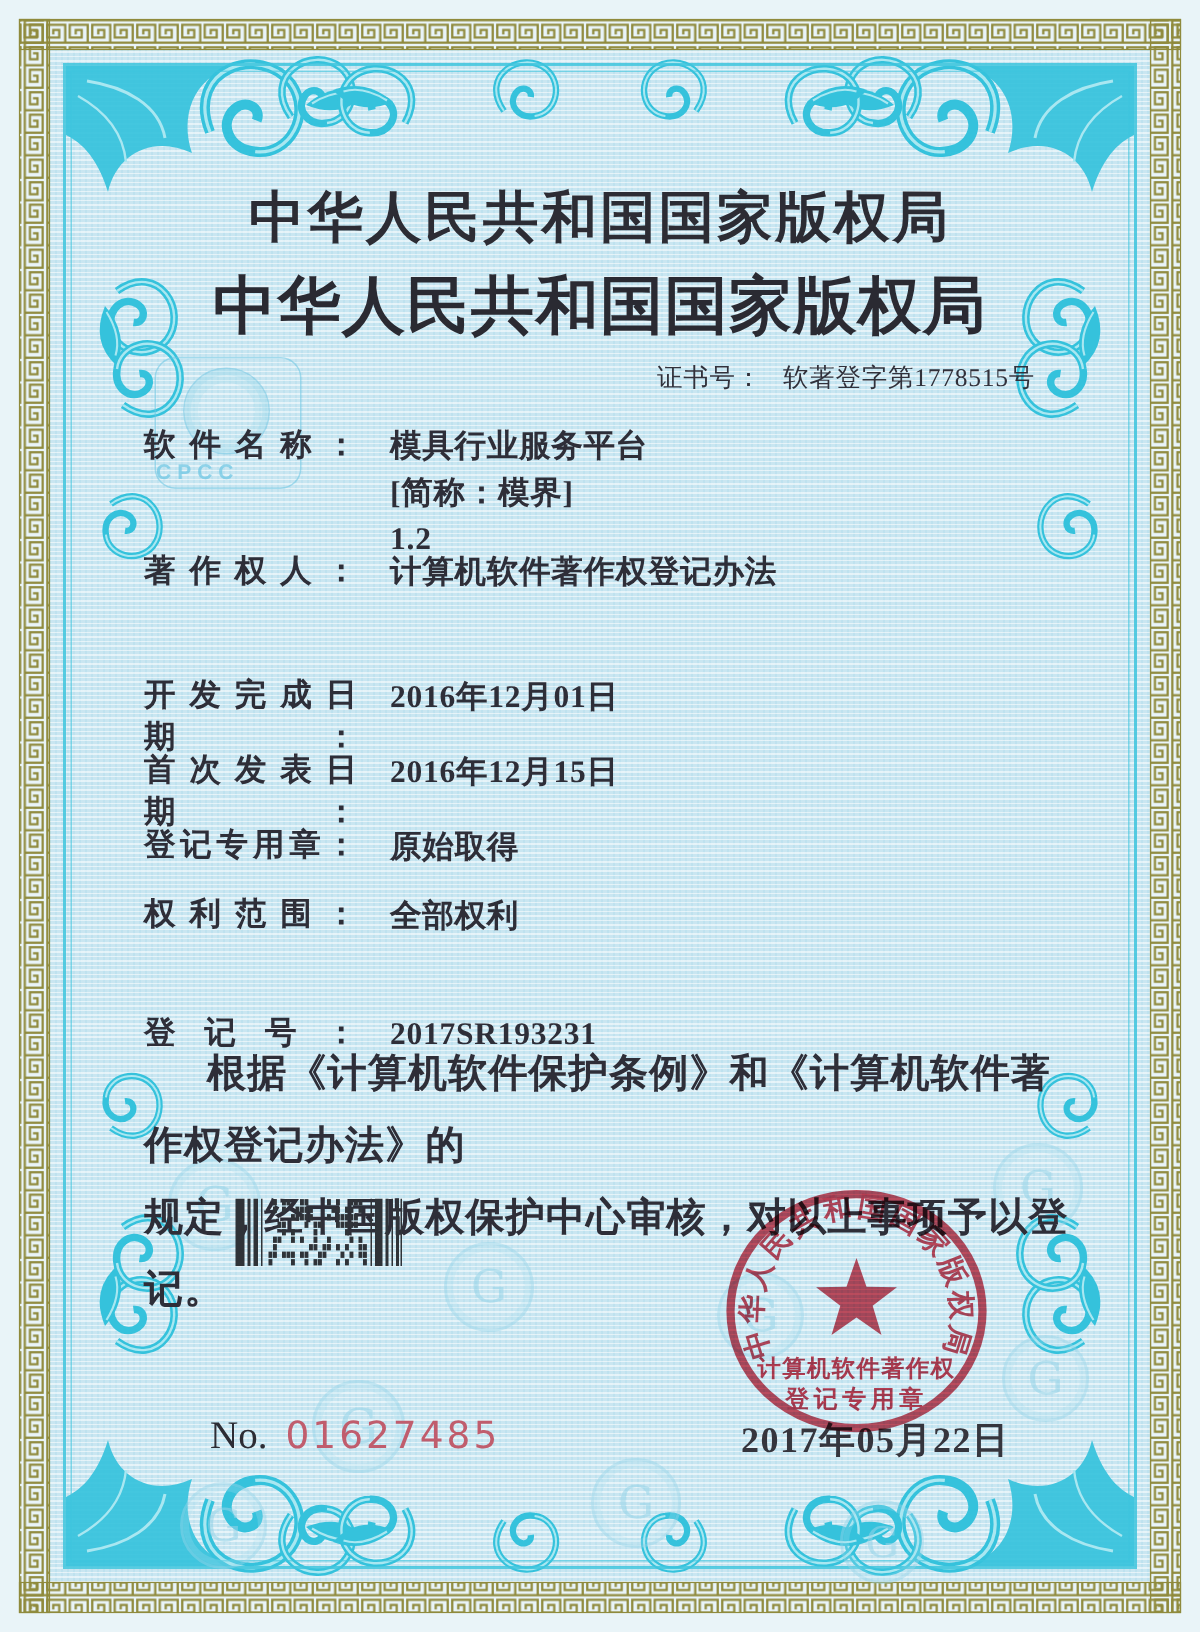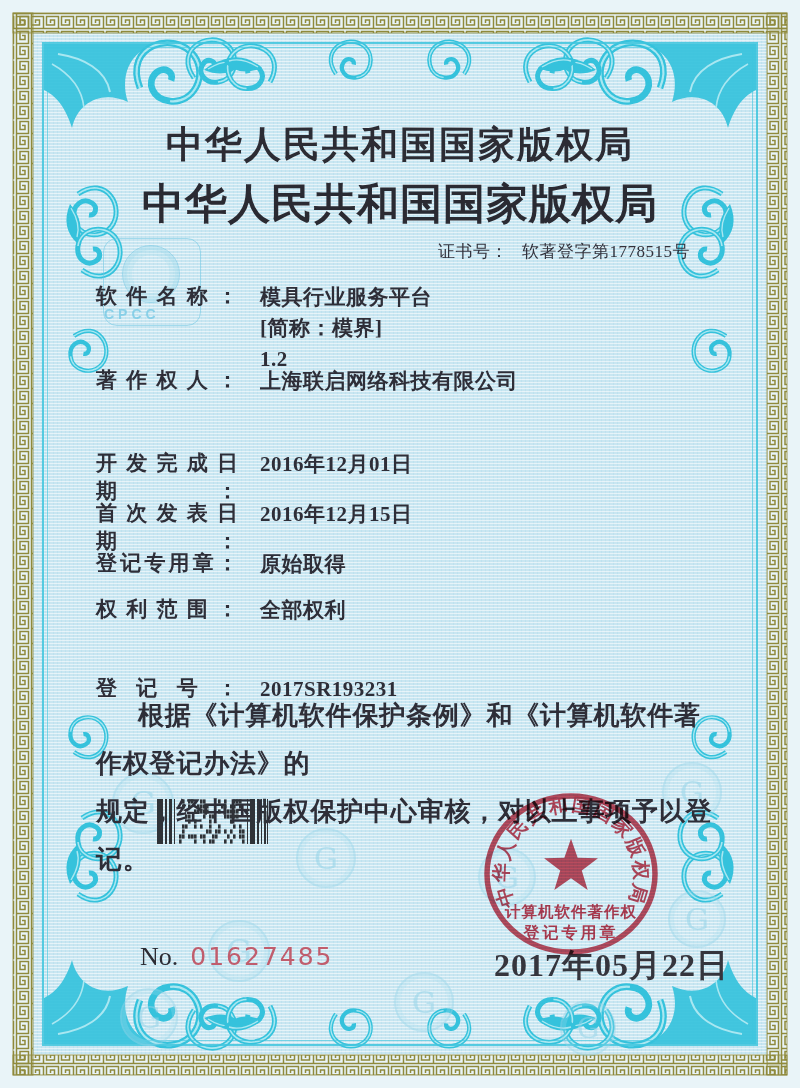--- a/index.html
+++ b/index.html
@@ -65,21 +65,21 @@
   .barcode{position:absolute;left:154px;top:799px;width:118px;height:45px;}
 
   .serial{position:absolute;left:140px;top:942px;font-size:26px;color:#2c2c34;}
   .serial .num{
     font-family:"DejaVu Sans","Liberation Sans",sans-serif;
     color:#c05d6d;letter-spacing:2px;margin-left:12px;font-size:25px;font-weight:400;
   }
 
   .issue-date{
     position:absolute;left:494px;top:944px;
-    font-size:32px;font-weight:600;color:#35353d;letter-spacing:1px;z-index:3;
+    font-size:24px;font-weight:600;color:#35353d;letter-spacing:1px;z-index:3;
   }
   .seal{position:absolute;left:466px;top:769px;width:210px;height:210px;z-index:4;
         mix-blend-mode:multiply;opacity:.94;}
 
   
   .wm-cpcc{
     position:absolute;left:103px;top:238px;width:96px;height:86px;
     border:1px solid rgba(105,196,226,.55);border-radius:14px;z-index:0;
   }
   .wm-cpcc .circ{
@@ -205,21 +205,21 @@
     <span class="lbl">软件名称：</span>
     <span class="val val-stack">
       <span>模具行业服务平台</span>
       <span>[简称：模界]</span>
       <span>1.2</span>
     </span>
   </div>
 
   <div class="row" style="top:366px;">
     <span class="lbl">著作权人：</span>
-    <span class="val">上海联启网络科技有限公司</span>
+    <span class="val">计算机软件著作权登记办法</span>
   </div>
 
   <div class="row" style="top:449px;">
     <span class="lbl">开发完成日期：</span>
     <span class="val">2016年12月01日</span>
   </div>
 
   <div class="row" style="top:499px;">
     <span class="lbl">首次发表日期：</span>
     <span class="val">2016年12月15日</span>

